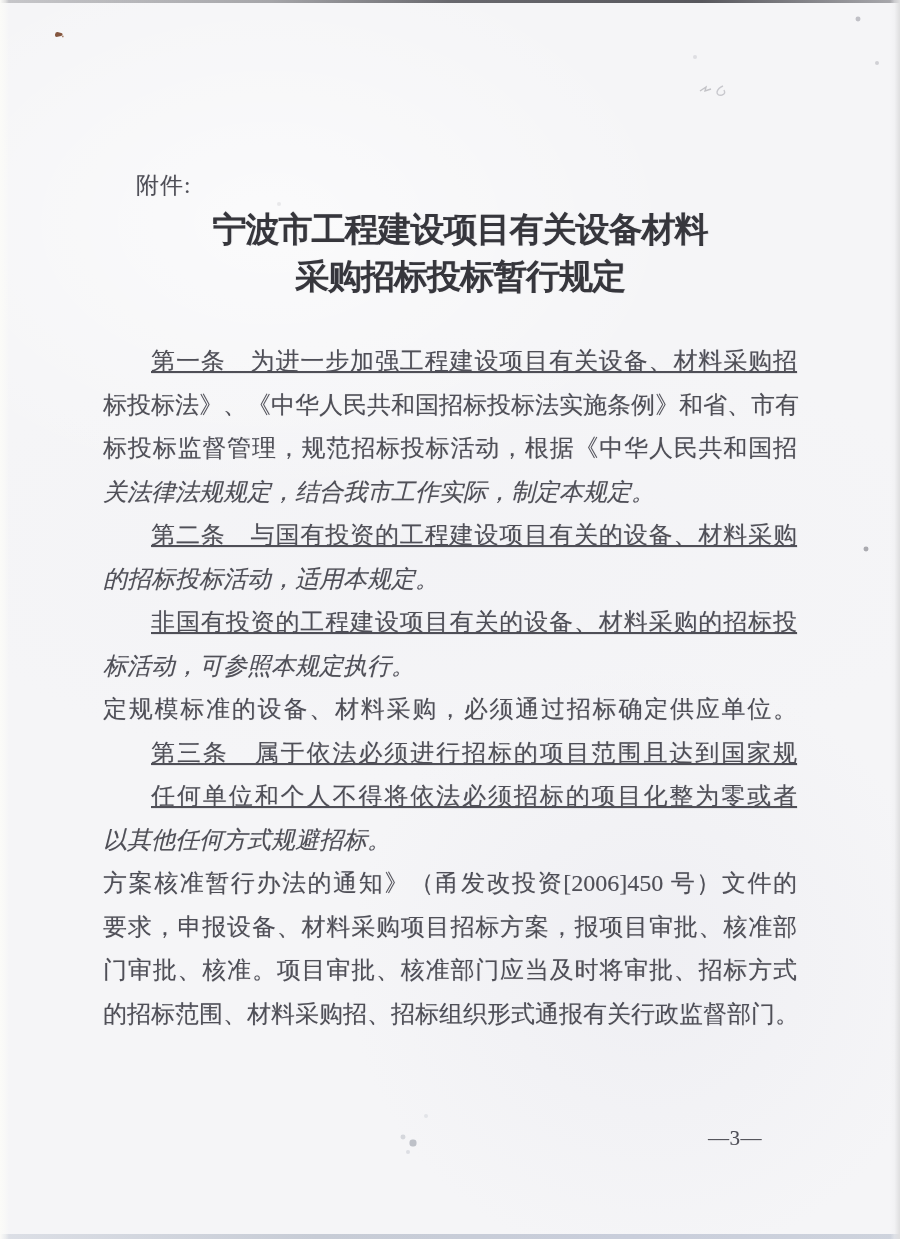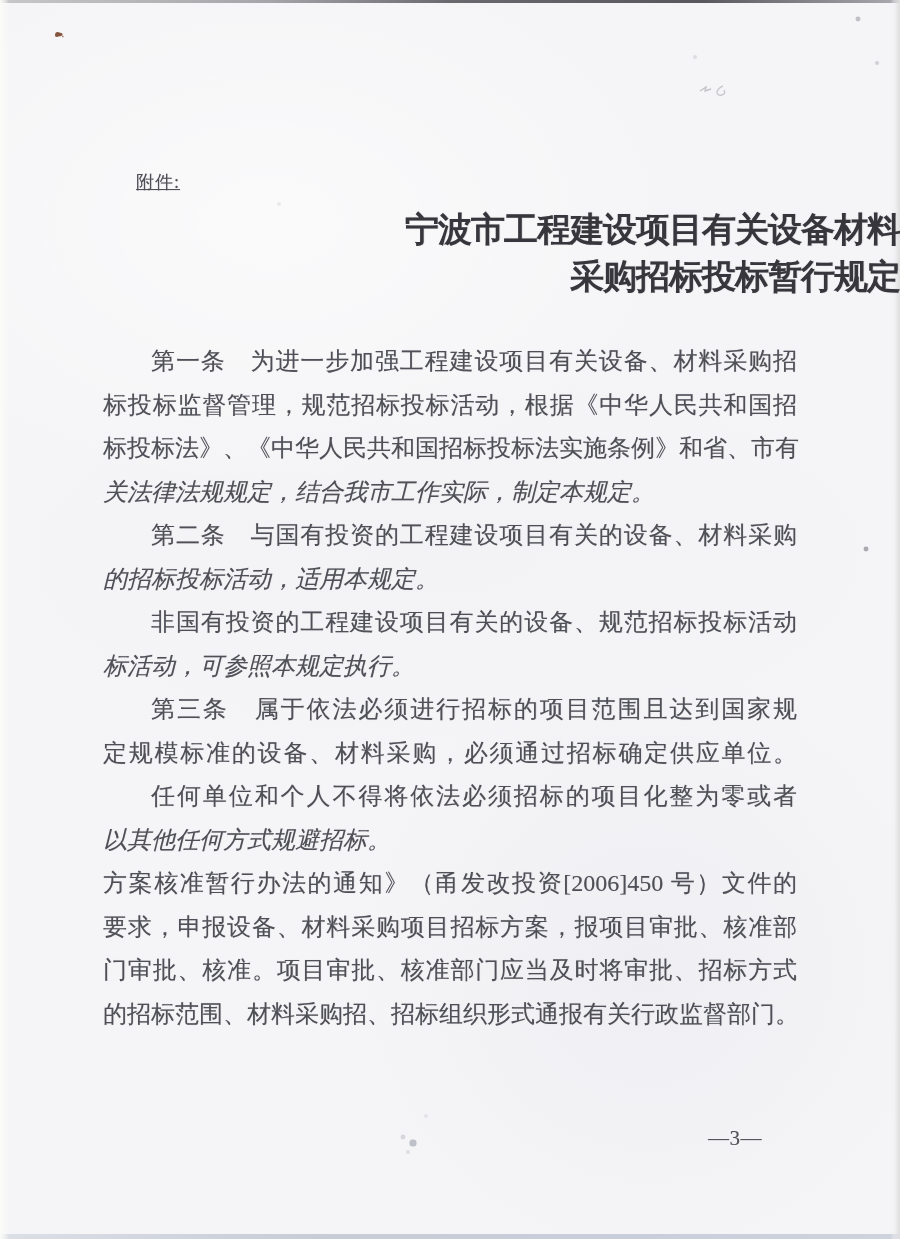--- a/index.html
+++ b/index.html
@@ -35,47 +35,46 @@
     position: absolute; right: 0; top: 0; width: 10px; height: 1239px;
     background: linear-gradient(270deg, #dededf 0%, rgba(238,238,240,0.5) 55%, rgba(245,245,247,0) 100%);
   }
   .edge-left {
     position: absolute; left: 0; top: 0; width: 9px; height: 1239px;
     background: linear-gradient(90deg, #fbfbf8 0%, rgba(251,251,248,0.5) 60%, rgba(251,251,248,0) 100%);
   }
   
   .attachment-label {
     position: absolute; left: 136px; top: 170px;
-    font-size: 18px; color: var(--ink, #4f4f57);
+    font-size: 23px; color: var(--ink, #4f4f57);
     letter-spacing: 1px;
     text-shadow: 0.3px 0.3px 0.7px rgba(90,90,100,0.35);
-    text-decoration: underline;
   }
   .doc-title {
     position: absolute; left: 20px; top: 206px; width: 880px;
-    text-align: right;
+    text-align: center;
     font-family: "Liberation Sans", "DejaVu Sans", sans-serif;
     font-weight: 700;
     font-size: 34px; line-height: 47px;
     color: var(--title-ink, #36363c);
     letter-spacing: -1px;
     text-shadow: 0.4px 0.4px 0.8px rgba(60,60,70,0.35);
   }
   .body-text {
     position: absolute; left: 103px; top: 340px; width: 694px;
     font-size: 24px; color: var(--ink, #4f4f57);
     text-shadow: 0.3px 0.3px 0.7px rgba(90,90,100,0.38);
   }
   .bline {
     height: 43.5px; line-height: 43.5px;
     text-align: justify;
     text-align-last: justify;
     white-space: nowrap;
   }
-  .bline.indent { padding-left: 48px; }
+  .bline.indent { padding-left: 48px; text-decoration: underline; }
   .bline.pend { text-align-last: left; font-style: italic; }
   .page-number {
     position: absolute; left: 708px; top: 1126px;
     font-size: 21px; letter-spacing: 0.5px;
     color: var(--ink, #4f4f57);
     text-shadow: 0.3px 0.3px 0.6px rgba(90,90,100,0.3);
   }
   
   .ink-speck { position: absolute; left: 53px; top: 26px; }
   .pencil-mark { position: absolute; left: 696px; top: 78px; }
@@ -121,29 +120,29 @@
 
   <div class="attachment-label">附件:</div>
 
   <div class="doc-title">
     <div>宁波市工程建设项目有关设备材料</div>
     <div>采购招标投标暂行规定</div>
   </div>
 
   <div class="body-text">
     <div class="bline indent">第一条　为进一步加强工程建设项目有关设备、材料采购招</div>
+    <div class="bline">标投标法》、《中华人民共和国招标投标法实施条例》和省、市有</div>
     <div class="bline">标投标监督管理，规范招标投标活动，根据《中华人民共和国招</div>
-    <div class="bline">标投标法》、《中华人民共和国招标投标法实施条例》和省、市有</div>
     <div class="bline pend">关法律法规规定，结合我市工作实际，制定本规定。</div>
     <div class="bline indent">第二条　与国有投资的工程建设项目有关的设备、材料采购</div>
     <div class="bline pend">的招标投标活动，适用本规定。</div>
-    <div class="bline indent">非国有投资的工程建设项目有关的设备、规范招标投标活动</div>
+    <div class="bline indent">非国有投资的工程建设项目有关的设备、材料采购的招标投</div>
     <div class="bline pend">标活动，可参照本规定执行。</div>
+    <div class="bline">定规模标准的设备、材料采购，必须通过招标确定供应单位。</div>
     <div class="bline indent">第三条　属于依法必须进行招标的项目范围且达到国家规</div>
-    <div class="bline">定规模标准的设备、材料采购，必须通过招标确定供应单位。</div>
     <div class="bline indent">任何单位和个人不得将依法必须招标的项目化整为零或者</div>
     <div class="bline pend">以其他任何方式规避招标。</div>
     <div class="bline">方案核准暂行办法的通知》（甬发改投资[2006]450 号）文件的</div>
     <div class="bline">要求，申报设备、材料采购项目招标方案，报项目审批、核准部</div>
     <div class="bline">门审批、核准。项目审批、核准部门应当及时将审批、招标方式</div>
     <div class="bline">的招标范围、材料采购招、招标组织形式通报有关行政监督部门。</div>
   </div>
 
   <div class="page-number">—3—</div>
 

